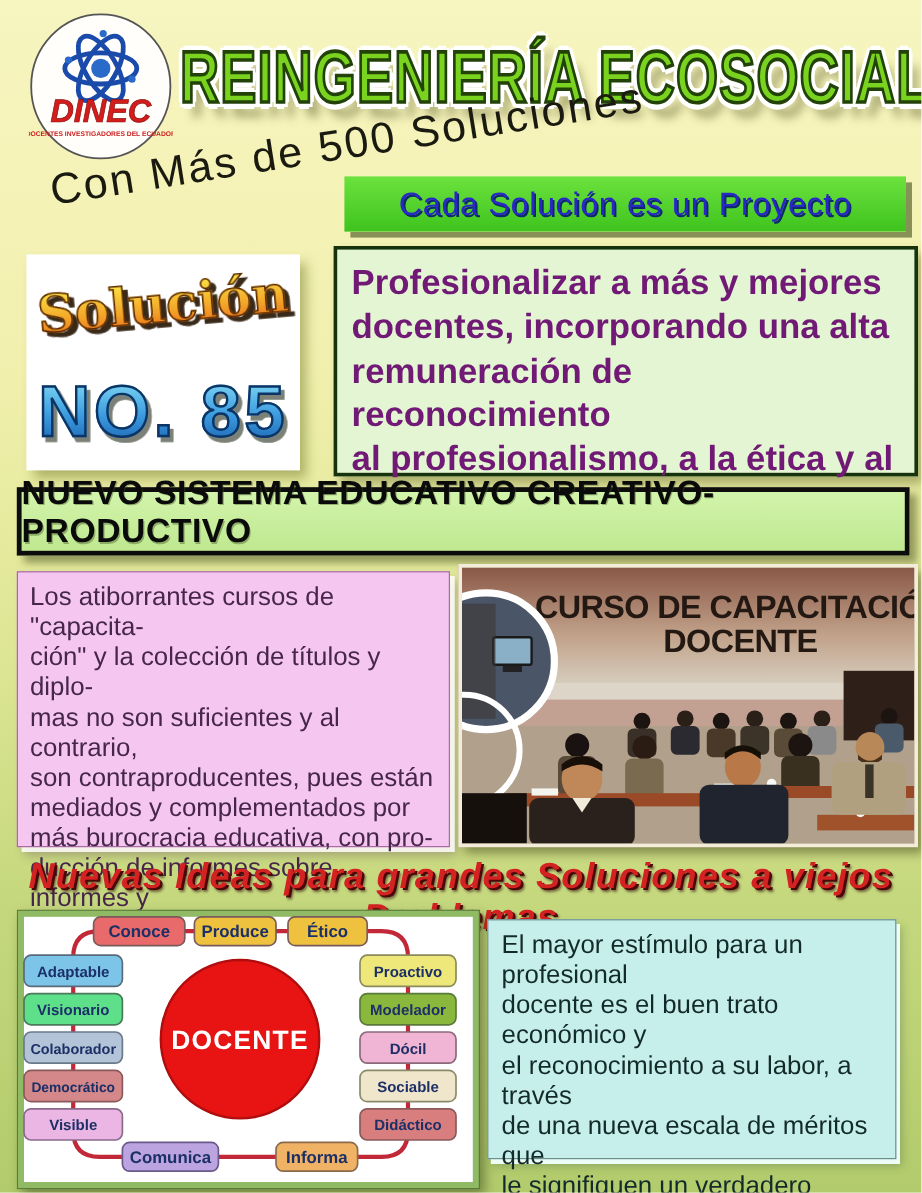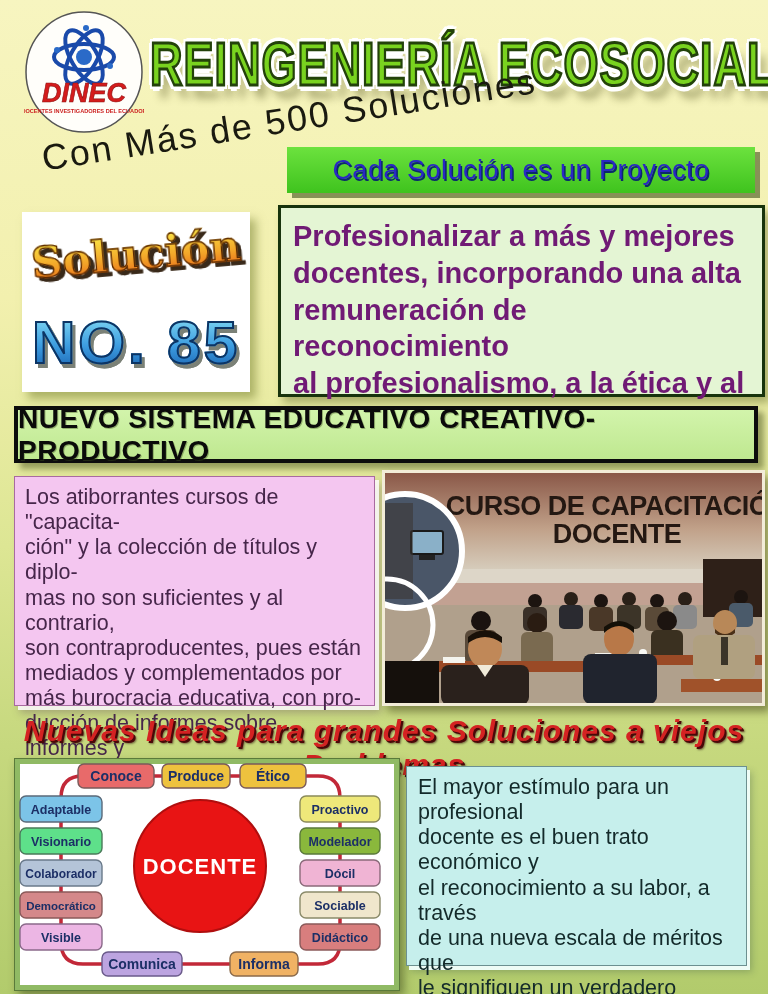--- a/index.html
+++ b/index.html
@@ -68,21 +68,21 @@
   #intro-box p{
     margin:0;white-space:pre-line;
     font-weight:bold;font-size:29px;line-height:1.27;color:#701a75;
   }
 
   
   #section-bar{
     left:14px;top:406px;width:744px;height:57px;box-sizing:border-box;
     background:linear-gradient(180deg,#d2f4ab,#bfe890);border:4px solid #0c0c0c;
     box-shadow:6px 6px 6px rgba(70,80,25,.5);
-    display:flex;align-items:center;justify-content:center;
+    display:flex;align-items:flex-end;justify-content:center;
   }
   #section-bar span{font-weight:bold;font-size:28px;color:#0a0a0a;letter-spacing:0.5px;
     text-shadow:1px 1px 0 rgba(60,80,30,.4);}
 
   
   #pink-box{
     left:14px;top:476px;width:361px;height:230px;box-sizing:border-box;
     background:#f4c6f0;border:1px solid #a86aa0;
     box-shadow:4px 4px 0 rgba(255,255,255,.85),6px 7px 8px rgba(90,60,90,.35);
     padding:8px 10px;

